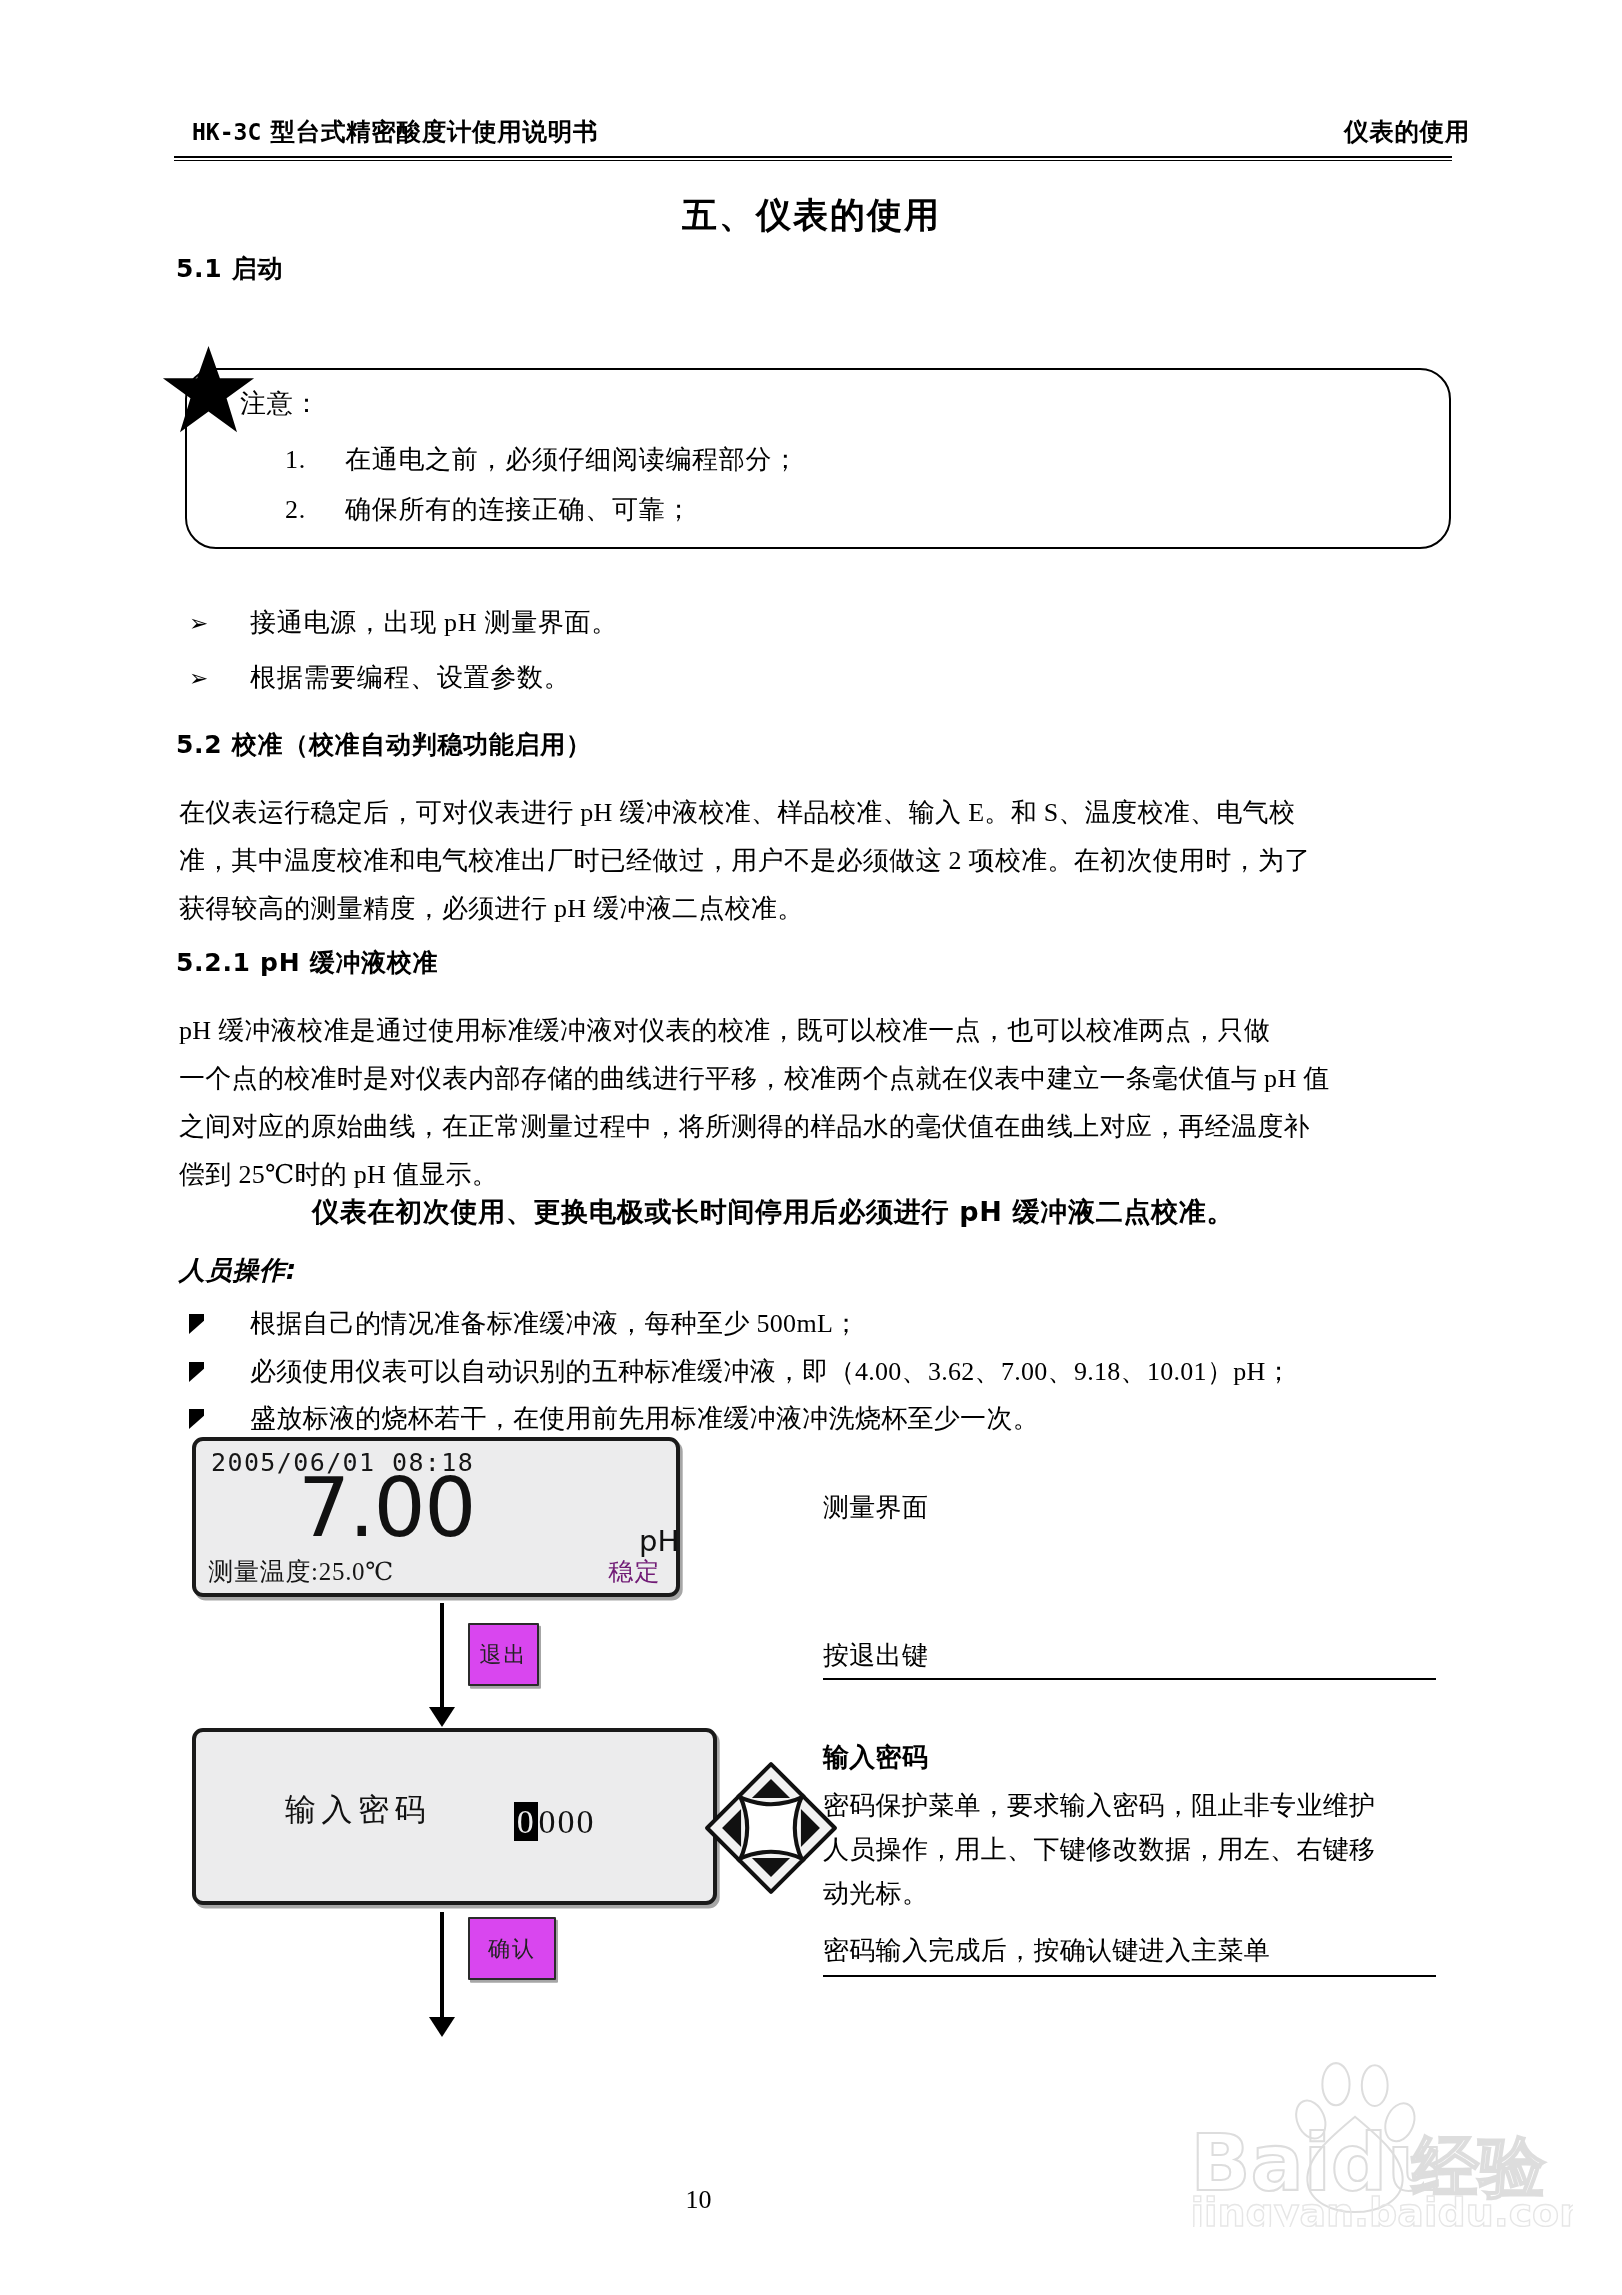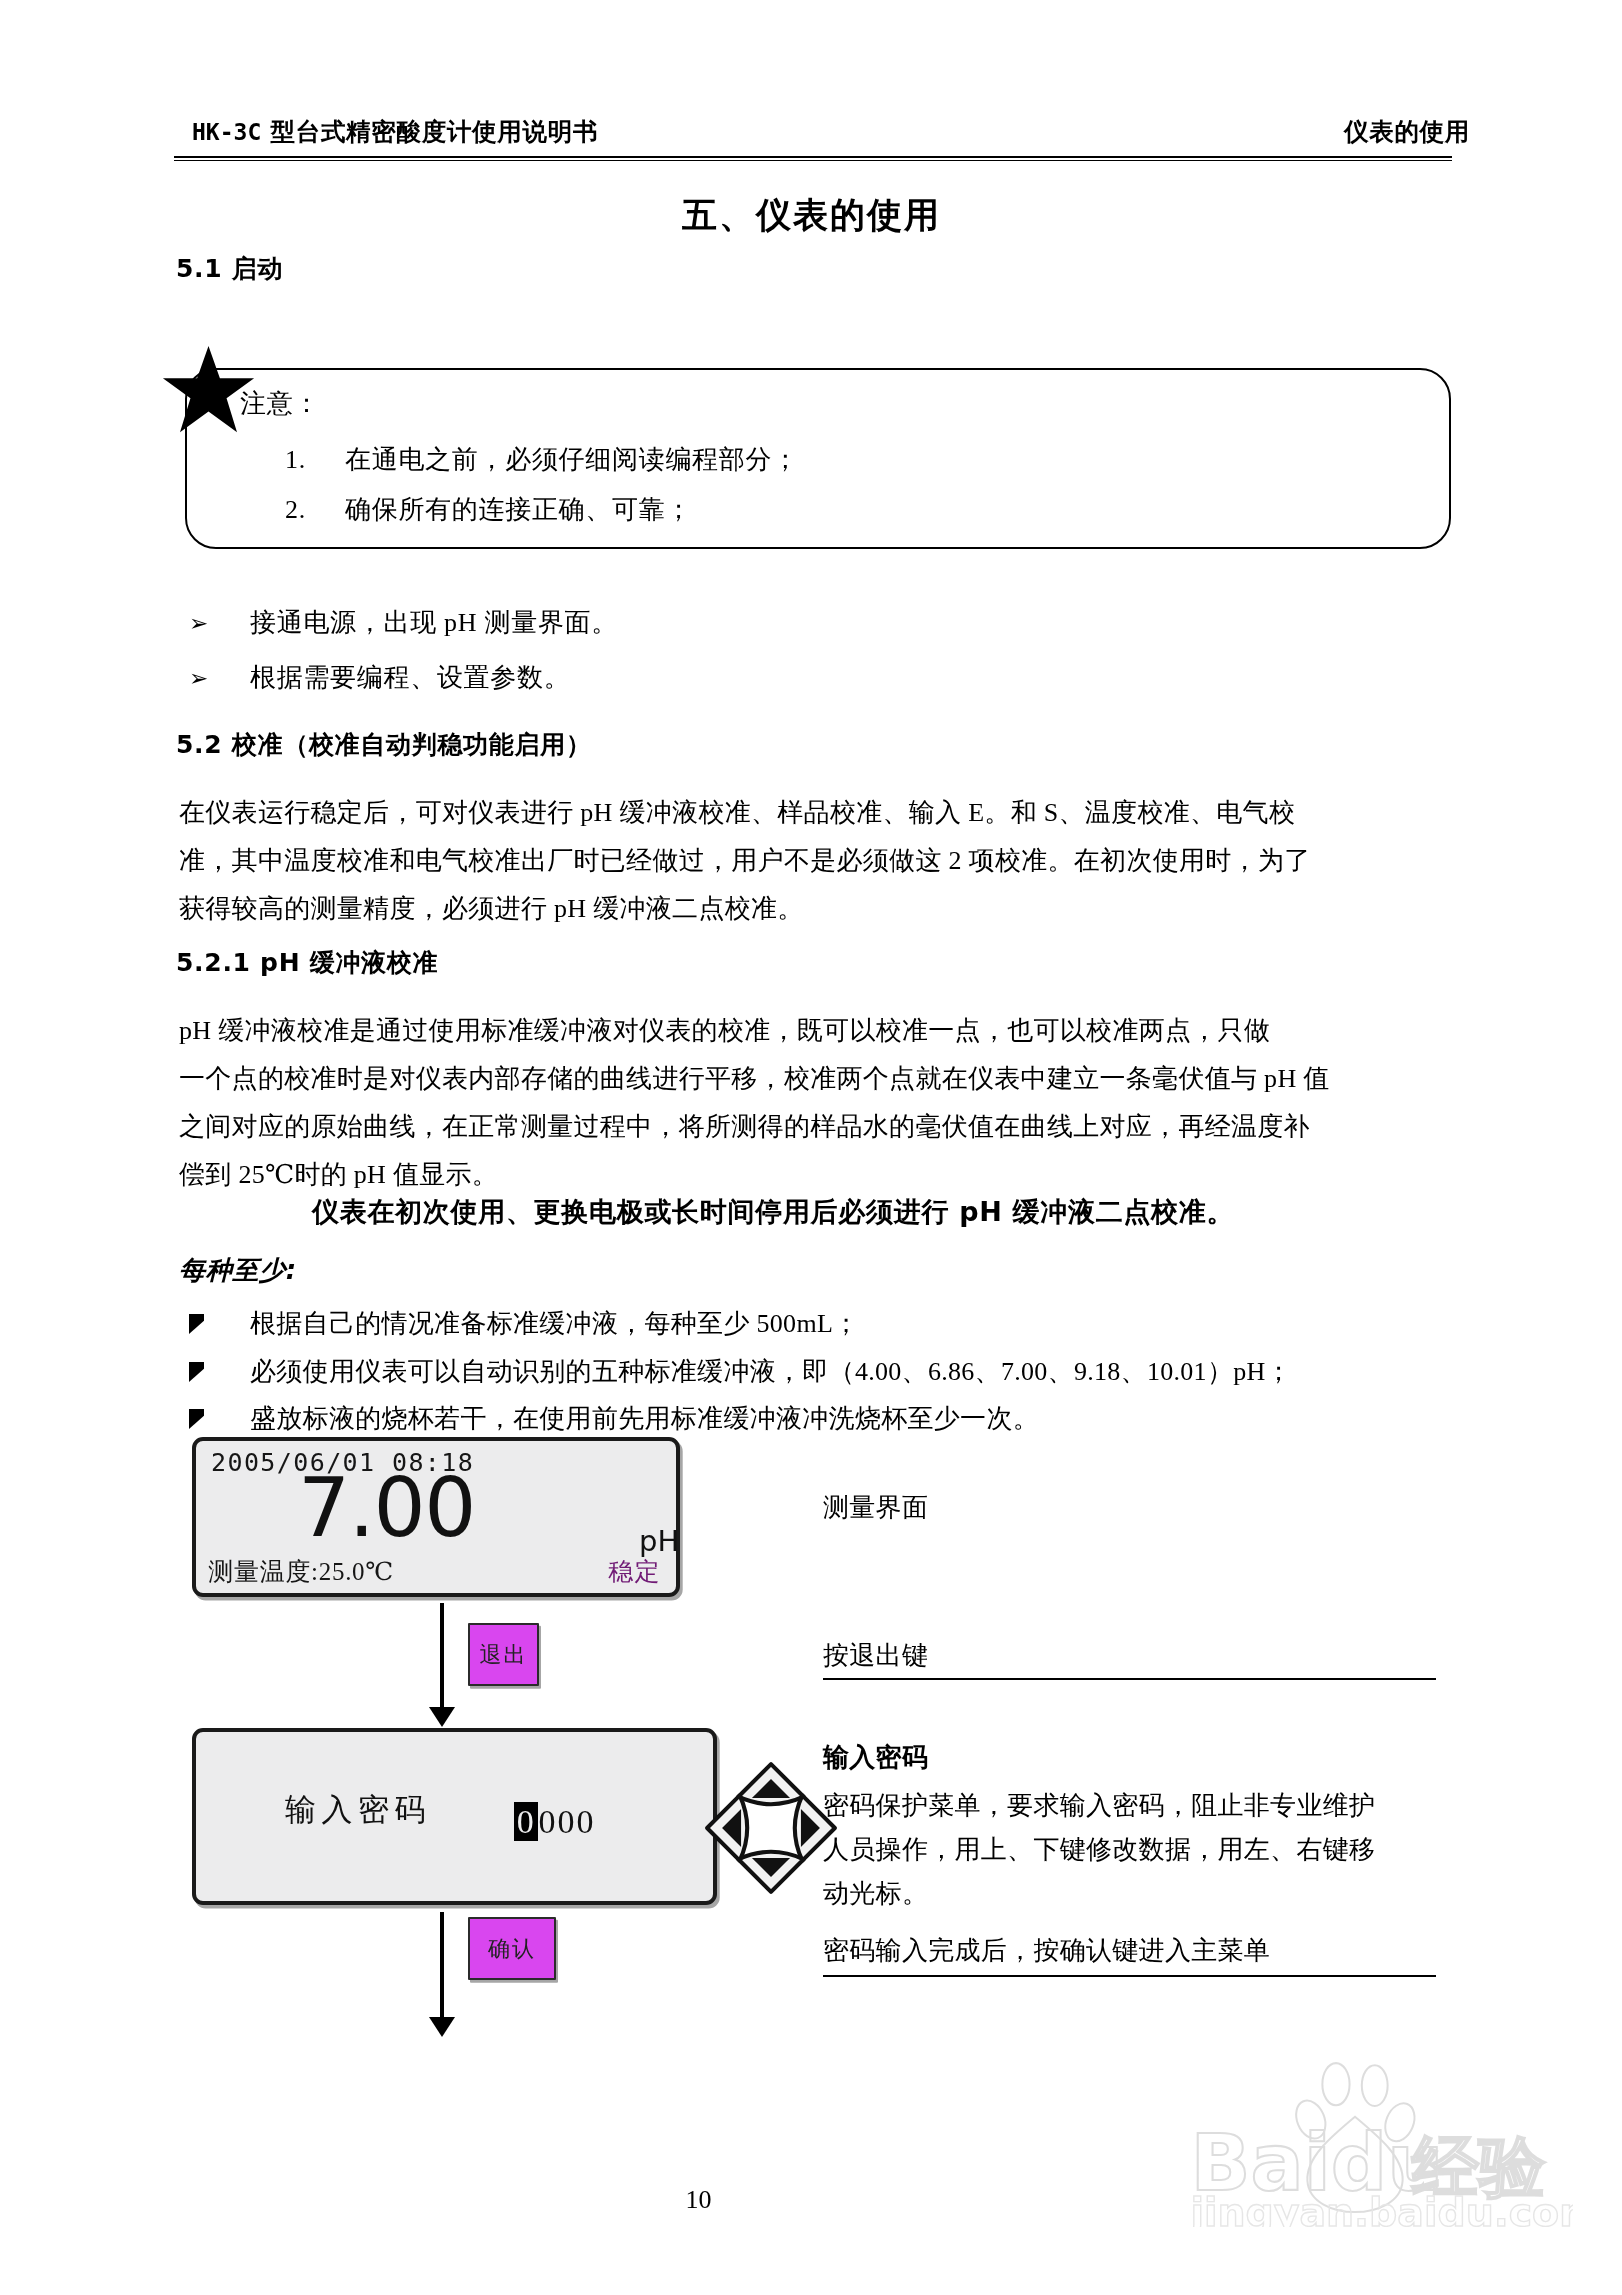--- a/index.html
+++ b/index.html
@@ -364,24 +364,24 @@
 
   <div class="h2" style="left:176px; top:946px;">5.2.1 pH 缓冲液校准</div>
   <div class="body-text" style="left:179px; top:1007px; width:1273px;">
     <div>pH 缓冲液校准是通过使用标准缓冲液对仪表的校准，既可以校准一点，也可以校准两点，只做</div>
     <div>一个点的校准时是对仪表内部存储的曲线进行平移，校准两个点就在仪表中建立一条毫伏值与 pH 值</div>
     <div>之间对应的原始曲线，在正常测量过程中，将所测得的样品水的毫伏值在曲线上对应，再经温度补</div>
     <div>偿到 25℃时的 pH 值显示。</div>
   </div>
 
   <div class="bold-center" style="left:312px; top:1194px;">仪表在初次使用、更换电极或长时间停用后必须进行 pH 缓冲液二点校准。</div>
-  <div class="bold-italic" style="left:179px; top:1253px;">每种至少:</div>
+  <div class="bold-italic" style="left:179px; top:1253px;">人员操作:</div>
 
   <div class="flag-bullet" style="left:189px; top:1306px;"><span class="mark"><span class="flag-glyph"></span></span><span>根据自己的情况准备标准缓冲液，每种至少 500mL；</span></div>
-  <div class="flag-bullet" style="left:189px; top:1354px;"><span class="mark"><span class="flag-glyph"></span></span><span>必须使用仪表可以自动识别的五种标准缓冲液，即（4.00、6.86、7.00、9.18、10.01）pH；</span></div>
+  <div class="flag-bullet" style="left:189px; top:1354px;"><span class="mark"><span class="flag-glyph"></span></span><span>必须使用仪表可以自动识别的五种标准缓冲液，即（4.00、3.62、7.00、9.18、10.01）pH；</span></div>
   <div class="flag-bullet" style="left:189px; top:1401px;"><span class="mark"><span class="flag-glyph"></span></span><span>盛放标液的烧杯若干，在使用前先用标准缓冲液冲洗烧杯至少一次。</span></div>
 
   <div class="lcd" id="lcd-measure">
     <div class="lcd-datetime">2005/06/01 08:18</div>
     <div class="lcd-value">7.00</div>
     <div class="lcd-unit">pH</div>
     <div class="lcd-temp">测量温度:25.0℃</div>
     <div class="lcd-status">稳定</div>
   </div>
 

